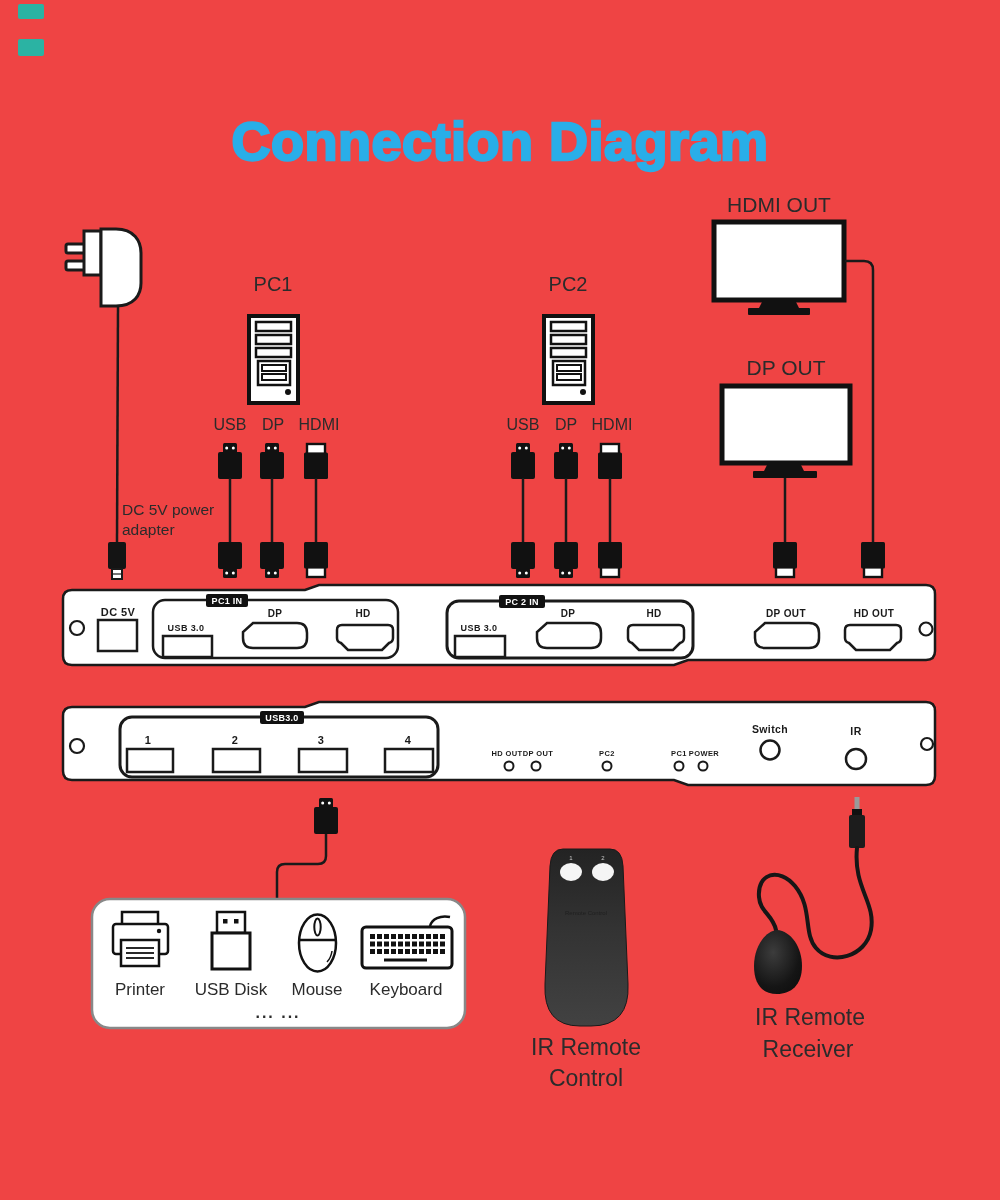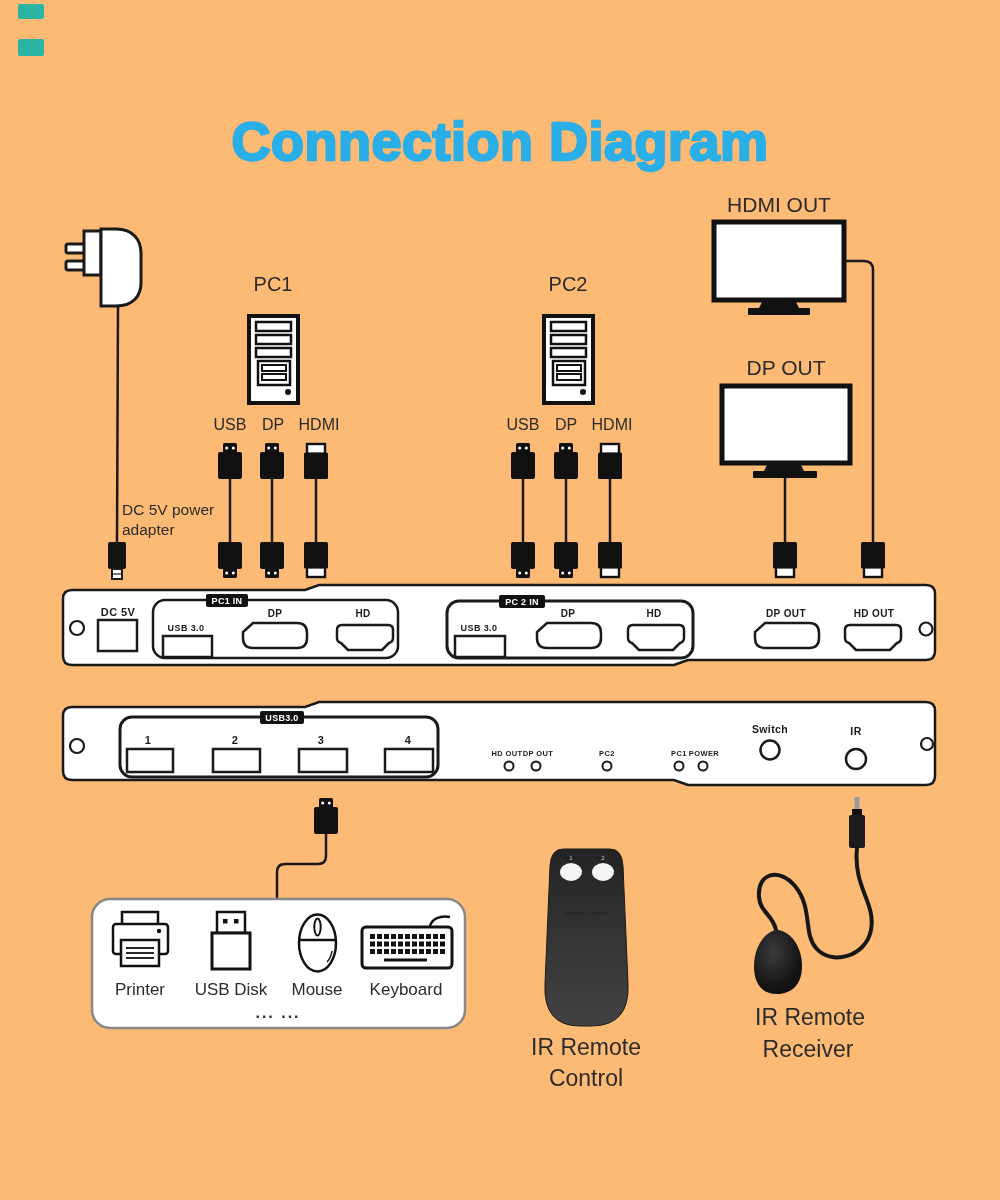--- a/index.html
+++ b/index.html
@@ -1,16 +1,16 @@
 <!DOCTYPE html>
 <html><head>
 <meta charset="utf-8">
 <style>
   html,body{margin:0;padding:0;background:#fff;}
-  .page{position:relative;width:1000px;height:1200px;background:#fdba74;overflow:hidden;
+  .page{position:relative;width:1000px;height:1200px;background:#ef4444;overflow:hidden;
         font-family:"Liberation Sans", sans-serif;}
   svg{position:absolute;top:0;left:0;}
   text{font-family:"Liberation Sans", sans-serif;fill:#1f1f1f;}
   .title-text{font-weight:bold;fill:#29aee8;stroke:#29aee8;stroke-width:2.4;paint-order:stroke;letter-spacing:.5px;}
   .lbl{fill:#2b2b2b;}
   .panel-lbl{font-weight:bold;fill:#1a1a1a;letter-spacing:.4px;}
   .tag-lbl{font-weight:bold;fill:#ffffff;letter-spacing:.3px;}
   .tiny{fill:#c9c9c9;}
   .outline{fill:#ffffff;stroke:#1a1a1a;}
 </style>

